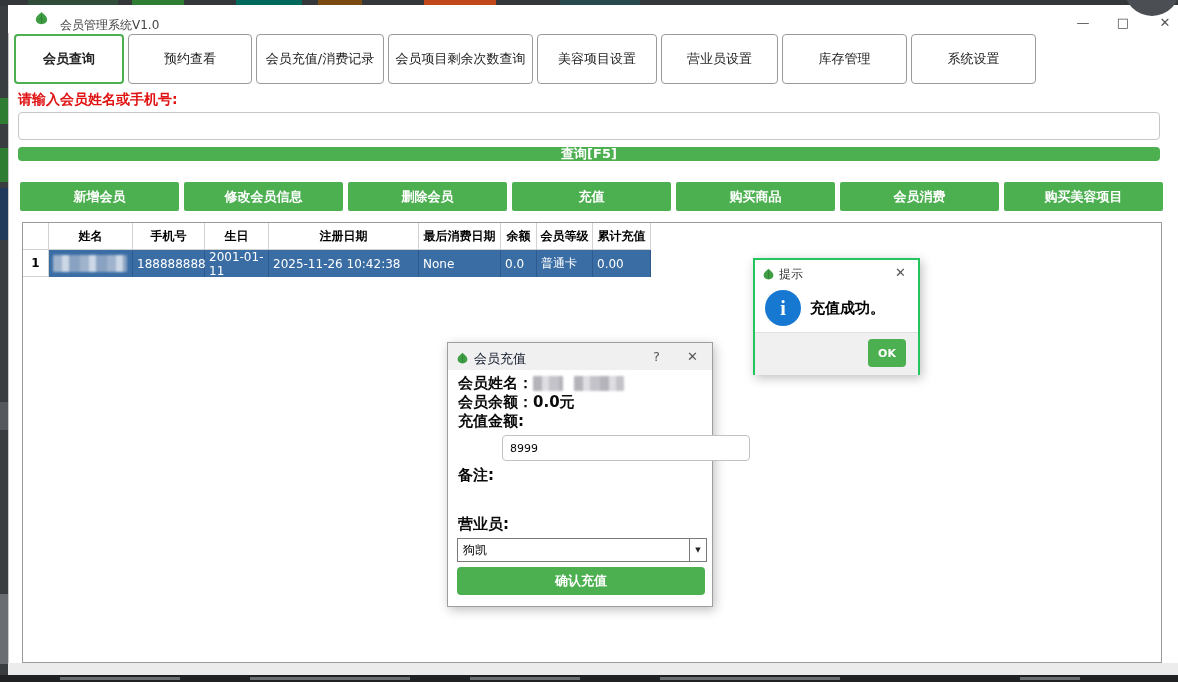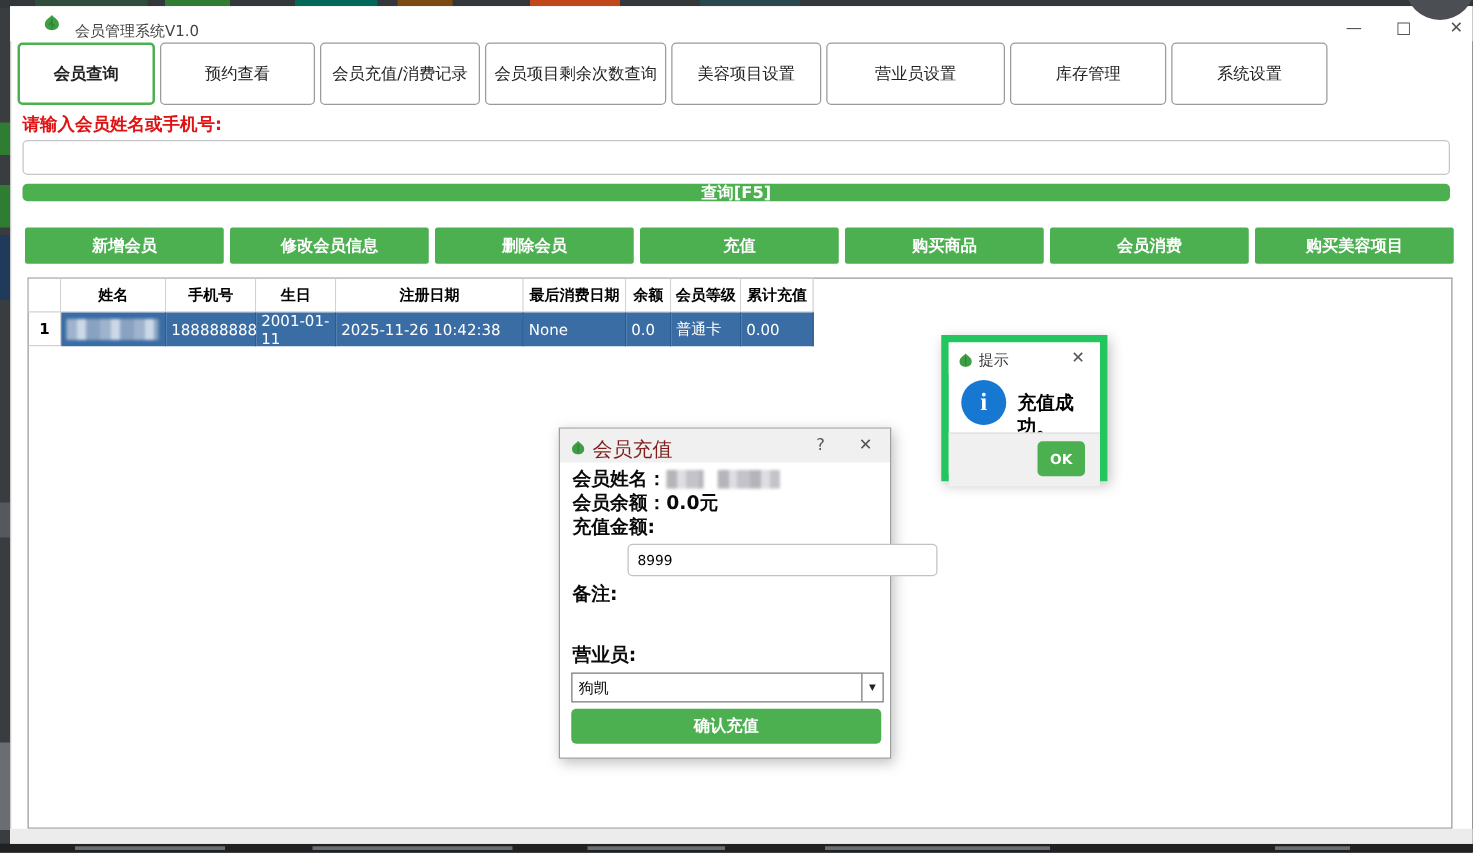--- a/index.html
+++ b/index.html
@@ -64,36 +64,36 @@
       background:repeating-linear-gradient(90deg,#b4b4ba 0 9px,#dddde2 9px 16px,#c3c3c9 16px 26px),
                  repeating-linear-gradient(0deg,rgba(255,255,255,.3) 0 4px,rgba(0,0,0,.07) 4px 8px);
       filter:blur(1.3px); }
 
   #window-bottom-strip { left:8px; top:663px; width:1170px; height:12px; background:#ececec; }
 
   
   #recharge-dialog { left:447px; top:342px; width:266px; height:265px; background:#fff;
                      border:1px solid #9e9e9e; box-shadow:2px 3px 10px rgba(0,0,0,.25); z-index:20; }
   #recharge-titlebar { width:100%; height:27px; background:#f0f0f0; position:relative; }
-  #recharge-title { position:absolute; left:26px; top:7px; font-size:16px; color:#7f1d1d; }
+  #recharge-title { position:absolute; left:26px; top:7px; font-size:13px; color:#0f172a; }
   .dlg-ctrl { position:absolute; top:6px; font-size:13px; color:#555; cursor:pointer; }
   #recharge-help { right:52px; } #recharge-close { right:14px; }
   .dlg-label { font-size:15px; font-weight:bold; color:#0a0a0a; }
   .dlg-input { position:absolute; left:9px; width:248px; height:26px; border:1px solid #c2c2c2;
                border-radius:4px; font-size:11px; padding:0 7px; outline:none; font-family:inherit; }
   #clerk-combo { position:absolute; left:9px; width:250px; height:24px; border:1px solid #7a7a7a;
                  background:#fff; display:flex; align-items:center; cursor:default; }
   #clerk-combo .val { flex:1; font-size:12px; padding-left:5px; color:#000; }
   #clerk-combo .arrow-box { width:17px; height:100%; border-left:1px solid #7a7a7a;
                  display:flex; align-items:center; justify-content:center; font-size:7px; color:#222; }
   #confirm-btn { position:absolute; left:9px; width:248px; height:28px; border-radius:4px; }
 
   
-  #prompt-dialog { left:753px; top:268px; width:133px; height:117px; background:#fff;
-                   border:6px solid #22c55e; box-shadow:2px 3px 10px rgba(0,0,0,.25); z-index:30; }
+  #prompt-dialog { left:753px; top:258px; width:167px; height:117px; background:#fff;
+                   border:2px solid #22c55e; box-shadow:2px 3px 10px rgba(0,0,0,.25); z-index:30; }
   #prompt-titlebar { width:100%; height:25px; background:#fff; position:relative; }
   #prompt-title { position:absolute; left:24px; top:6px; font-size:12px; color:#333; }
   #prompt-close { right:12px; top:5px; }
   #info-circle { position:absolute; left:10px; top:30px; width:36px; height:36px; border-radius:50%;
                  background:#1778d2; color:#fff; display:flex; align-items:center; justify-content:center;
                  font-family:"Liberation Serif","DejaVu Serif",serif; font-weight:bold; font-size:20px; }
   #prompt-message { position:absolute; left:55px; top:39px; font-size:15px; font-weight:bold; color:#000; }
   #prompt-footer { position:absolute; left:0; top:72px; width:100%; height:43px; background:#f0f0f0;
                    border-top:1px solid #e0e0e0; }
   #prompt-ok { position:absolute; right:12px; top:6px; width:38px; height:28px; border-radius:4px; font-size:11px; }
@@ -139,21 +139,21 @@
   <span id="btn-close" class="win-ctrl abs">✕</span>
 </div>
 <div id="corner-circle" class="abs"></div>
 
 <div id="tab-row" class="abs">
   <div class="tab active" style="width:110px">会员查询</div>
   <div class="tab" style="width:124px">预约查看</div>
   <div class="tab" style="width:128px">会员充值/消费记录</div>
   <div class="tab" style="width:145px">会员项目剩余次数查询</div>
   <div class="tab" style="width:120px">美容项目设置</div>
-  <div class="tab" style="width:143px">营业员设置</div>
+  <div class="tab" style="width:117px">营业员设置</div>
   <div class="tab" style="width:125px">库存管理</div>
   <div class="tab" style="width:125px">系统设置</div>
 </div>
 
 <div id="search-label" class="abs">请输入会员姓名或手机号:</div>
 <input id="search-input" class="abs" type="text" value="" style="">
 <div id="query-btn" class="green-btn abs">查询[F5]</div>
 
 <div id="actions-row" class="abs">
   <div class="green-btn">新增会员</div>

